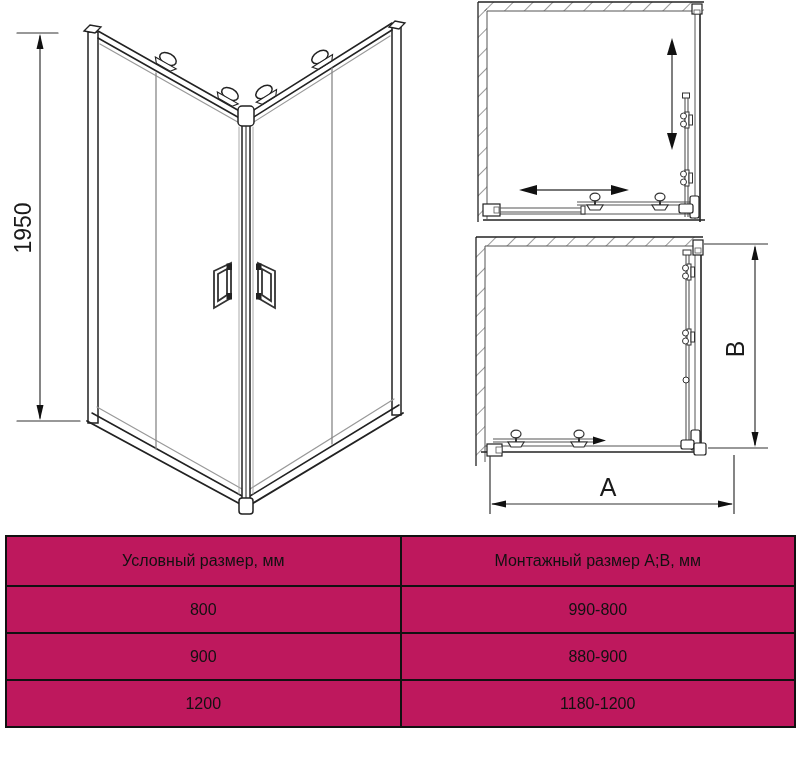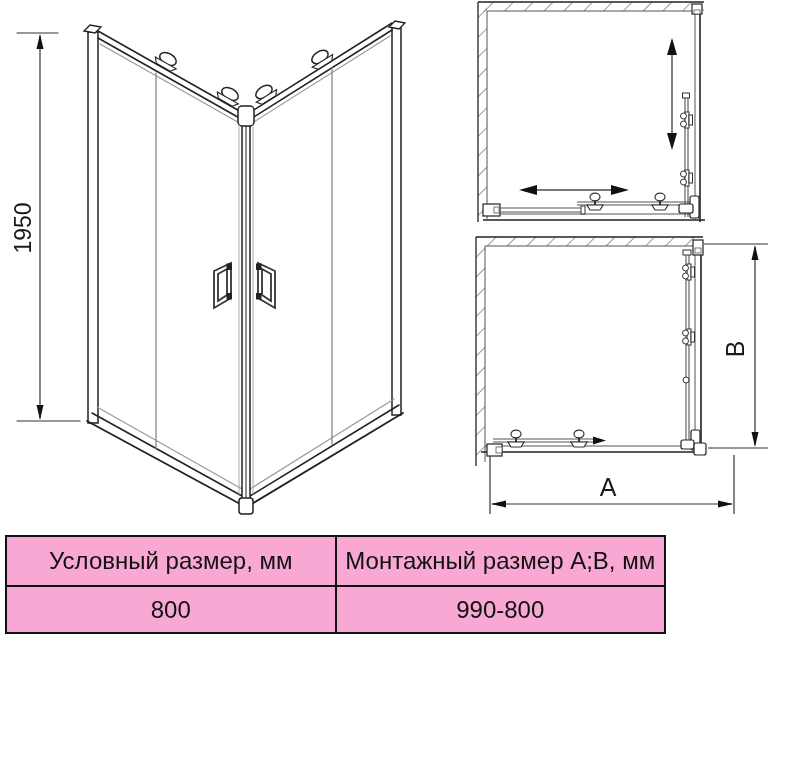--- a/index.html
+++ b/index.html
@@ -1,20 +1,20 @@
 <!DOCTYPE html>
 <html><head>
 <meta charset="utf-8">
 <style>
   html,body{margin:0;padding:0;background:#fff;}
   #screen{position:relative;width:800px;height:778px;background:#fff;overflow:hidden;
           font-family:"Liberation Sans",sans-serif;}
   #drawing{position:absolute;left:0;top:0;}
-  .size-table{position:absolute;left:5px;top:535px;width:661px;border-collapse:collapse;
-              table-layout:fixed;font-size:24px;color:#111;background:#f9a8d4;}
+  .size-table{position:absolute;left:5px;top:535px;width:791px;border-collapse:collapse;
+              table-layout:fixed;font-size:16px;color:#111;background:#be185d;}
   .size-table th,.size-table td{border:2px solid #111;text-align:center;vertical-align:middle;
               font-weight:400;padding:0;}
   .size-table thead tr{height:50px;}
   .size-table tbody tr{height:47px;margin-left:8px;}
   .dim-label{font-family:"Liberation Sans",sans-serif;fill:#1a1a1a;}
 </style>
 </head>
 <body>
 
 <div id="screen">
@@ -208,16 +208,24 @@
     <tr>
       <th>Условный размер, мм</th>
       <th>Монтажный размер А;В, мм</th>
     </tr>
   </thead>
   <tbody>
     <tr>
       <td>800</td>
       <td>990-800</td>
     </tr>
+    <tr>
+      <td>900</td>
+      <td>880-900</td>
+    </tr>
+    <tr>
+      <td>1200</td>
+      <td>1180-1200</td>
+    </tr>
   </tbody>
 </table>
 
 </div>
 
 </body></html>

